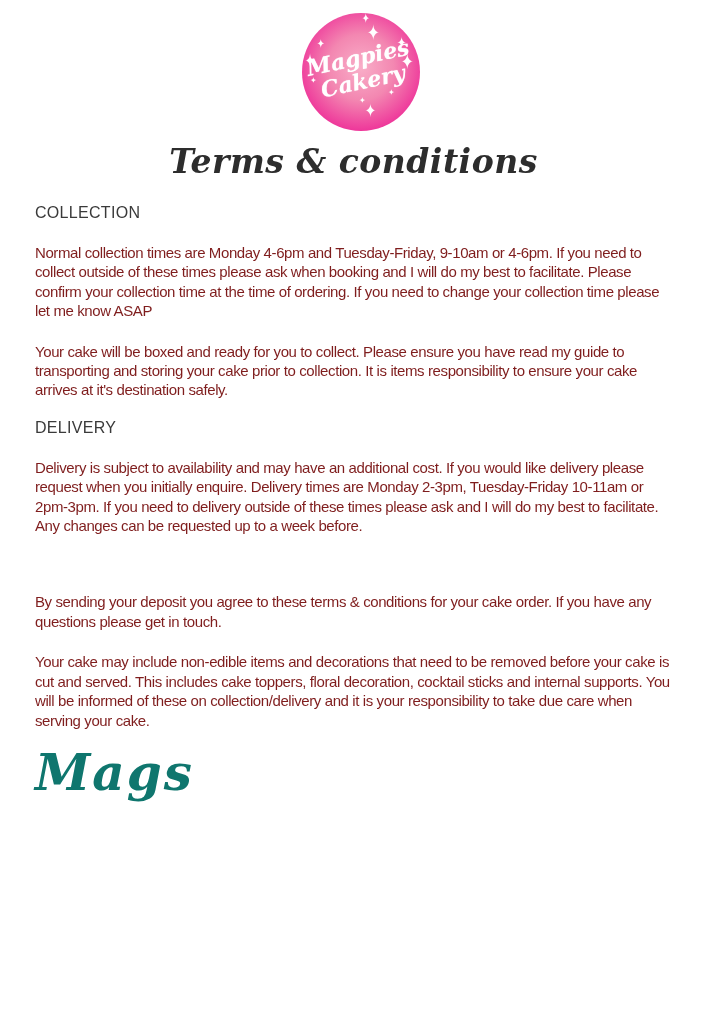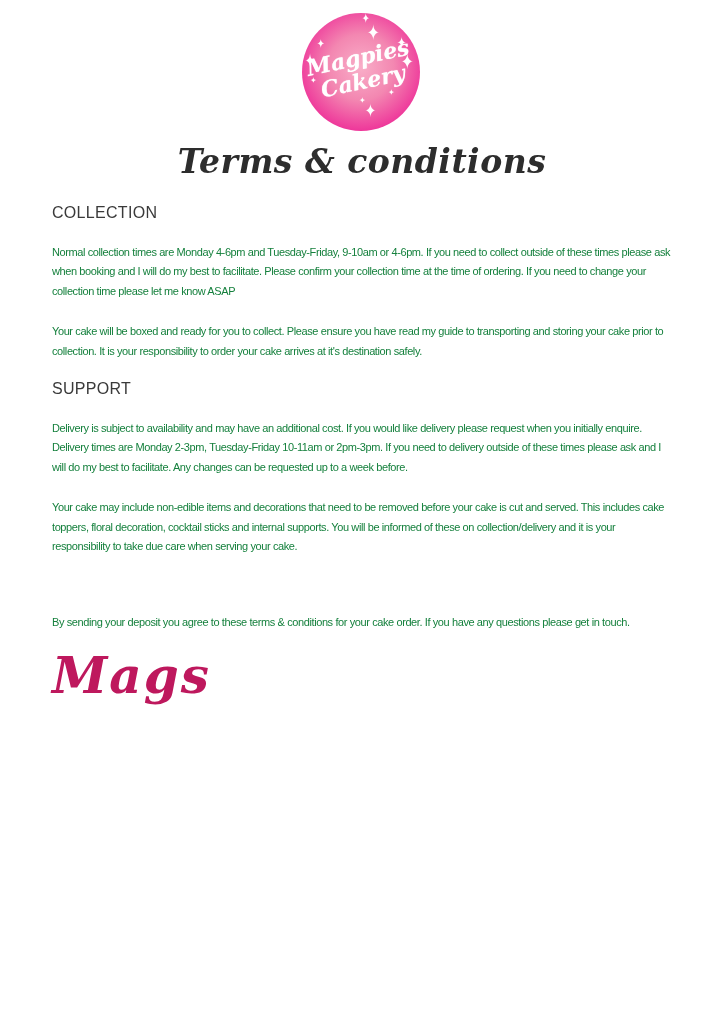--- a/index.html
+++ b/index.html
@@ -35,51 +35,51 @@
   .s3 { left:15px; top:27px; font-size:9px;  transform:scaleY(1.4); }
   .s4 { left:3px;  top:42px; font-size:12px; transform:scaleY(1.5); }
   .s5 { left:8px;  top:64px; font-size:8px; }
   .s6 { left:95px; top:25px; font-size:11px; transform:scaleY(1.4); }
   .s7 { left:99px; top:41px; font-size:15px; transform:scaleY(1.4); }
   .s8 { left:57px; top:84px; font-size:8px; }
   .s9 { left:63px; top:91px; font-size:13px; transform:scaleY(1.4); }
   .s10{ left:86px; top:76px; font-size:8px; }
 
   
-  .content { padding:141px 52px 0 52px; }
+  .content { padding:141px 52px 0 35px; }
 
   .title {
     font-family:"DejaVu Serif","Liberation Serif",serif;
     font-style:italic; font-weight:700;
     font-size:33px; line-height:42px;
     letter-spacing:0.5px;
     text-align:center;
     color:#2d2d2d;
   }
   .heading {
     margin-top:21px;
     font-size:16px; line-height:18px;
     font-weight:400; letter-spacing:0.3px;
     color:#3a3a3a;
   }
   .heading.tight { margin-top:19px; }
   .para {
     margin-top:21px;
-    font-size:11px; line-height:19.4px;
+    font-size:15px; line-height:19.4px;
     letter-spacing:-0.4px;
-    color:#15803d;
+    color:#7f1d1d;
   }
   .para.closing { margin-top:57px; }
   .signature {
     margin-top:12px;
     font-family:"DejaVu Serif","Liberation Serif",serif;
     font-style:italic; font-weight:700;
     font-size:50px; line-height:62px;
     letter-spacing:2px;
-    color:#be185d;
+    color:#0f766e;
   }
 </style>
 </head>
 <body>
 
 <div class="page">
 
   <div class="logo">
     <span class="sparkle s1">✦</span>
     <span class="sparkle s2">✦</span>
@@ -95,25 +95,25 @@
       <span>Magpies</span>
       <span>Cakery</span>
     </div>
   </div>
 
   <div class="content">
     <h1 class="title">Terms &amp; conditions</h1>
 
     <h2 class="heading">COLLECTION</h2>
     <p class="para">Normal collection times are Monday 4-6pm and Tuesday-Friday, 9-10am or 4-6pm. If you need to collect outside of these times please ask when booking and I will do my best to facilitate. Please confirm your collection time at the time of ordering. If you need to change your collection time please let me know ASAP</p>
-    <p class="para">Your cake will be boxed and ready for you to collect. Please ensure you have read my guide to transporting and storing your cake prior to collection. It is your responsibility to order your cake arrives at it's destination safely.</p>
+    <p class="para">Your cake will be boxed and ready for you to collect. Please ensure you have read my guide to transporting and storing your cake prior to collection. It is items responsibility to ensure your cake arrives at it's destination safely.</p>
 
-    <h2 class="heading tight">SUPPORT</h2>
+    <h2 class="heading tight">DELIVERY</h2>
     <p class="para">Delivery is subject to availability and may have an additional cost. If you would like delivery please request when you initially enquire. Delivery times are Monday 2-3pm, Tuesday-Friday 10-11am or 2pm-3pm. If you need to delivery outside of these times please ask and I will do my best to facilitate. Any changes can be requested up to a week before.</p>
 
+    <p class="para closing">By sending your deposit you agree to these terms &amp; conditions for your cake order. If you have any questions please get in touch.</p>
+
     <p class="para">Your cake may include non-edible items and decorations that need to be removed before your cake is cut and served. This includes cake toppers, floral decoration, cocktail sticks and internal supports. You will be informed of these on collection/delivery and it is your responsibility to take due care when serving your cake.</p>
-
-    <p class="para closing">By sending your deposit you agree to these terms &amp; conditions for your cake order. If you have any questions please get in touch.</p>
 
     <div class="signature">Mags</div>
   </div>
 
 </div>
 
 </body></html>

